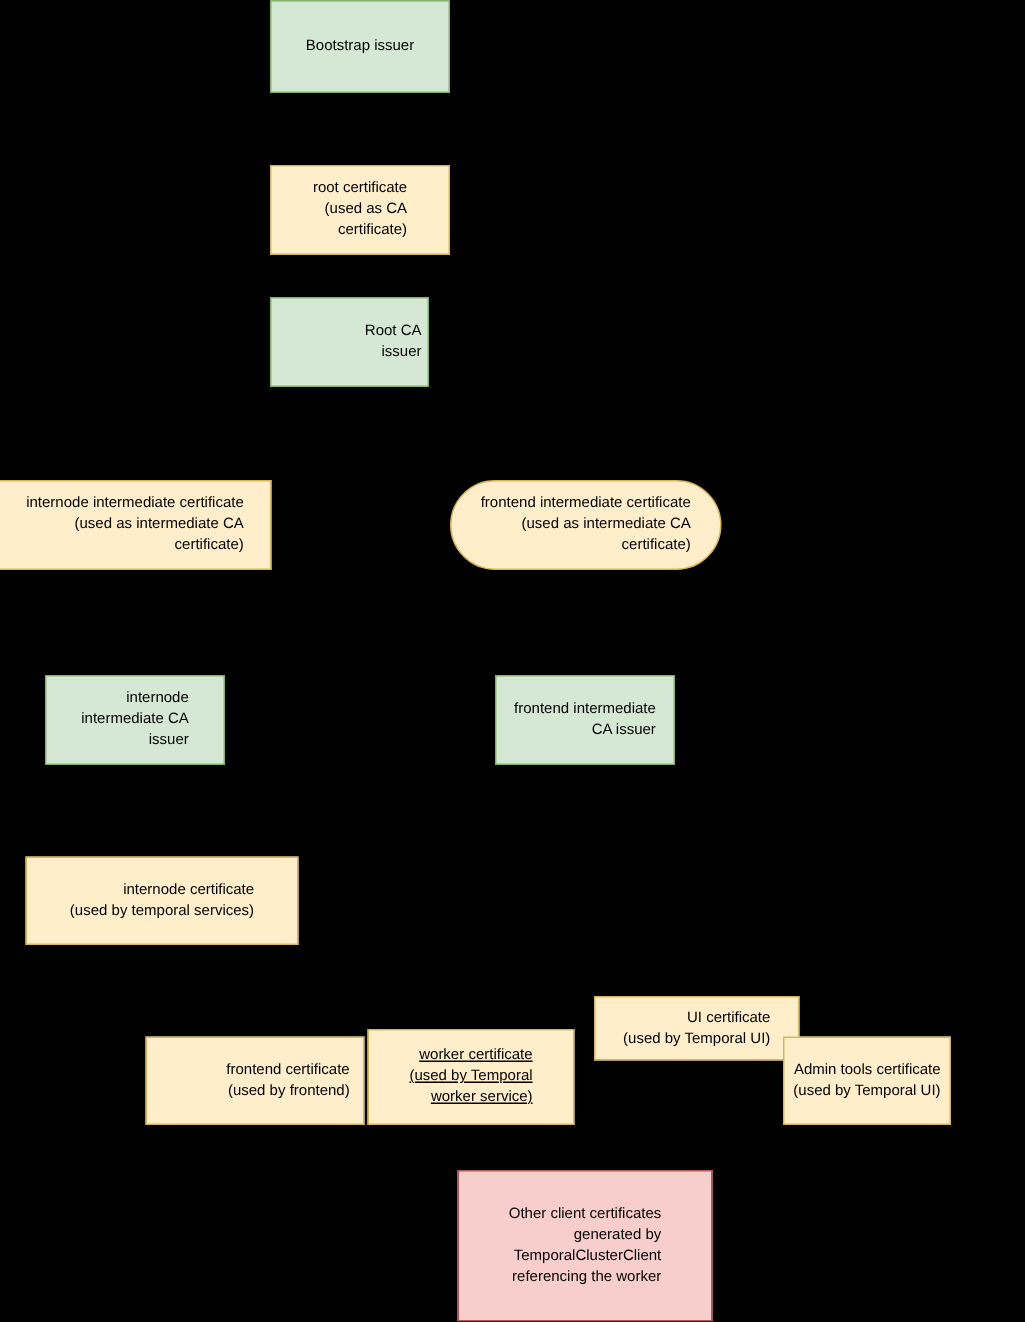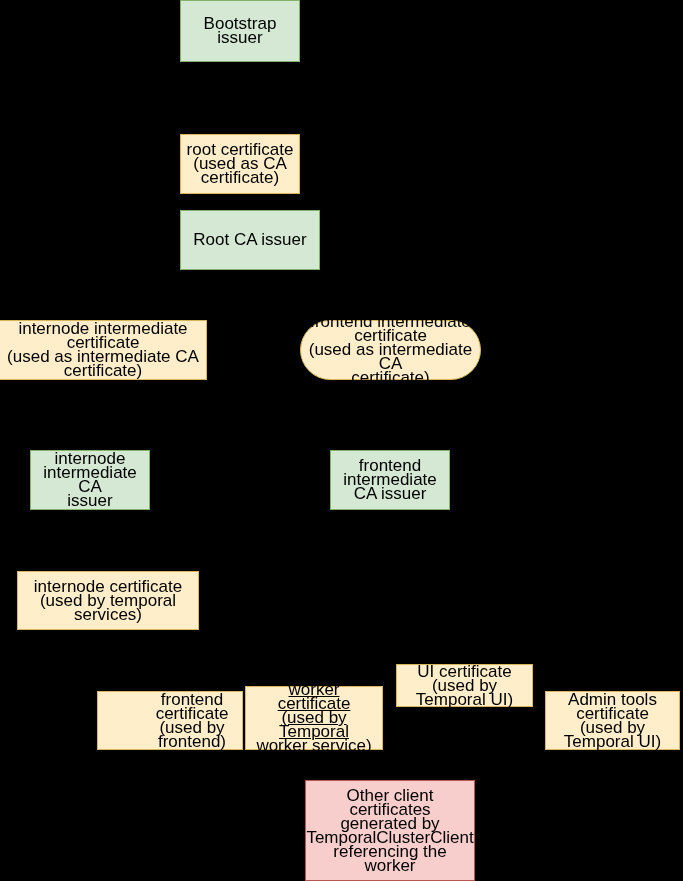--- a/index.html
+++ b/index.html
@@ -14,22 +14,22 @@
     background: #000000;
     overflow: hidden;
     font-family: "Liberation Sans", sans-serif;
   }
   .node {
     position: absolute;
     box-sizing: border-box;
     display: flex;
     align-items: center;
     justify-content: center;
-    text-align: center;
-    font-size: 17px;
+    text-align: right;
+    font-size: 10px;
     line-height: 14px;
     color: #000000;
     padding: 2px 4px;
     border-style: solid;
     border-width: 1px;
     white-space: pre-line;
   }
   .issuer {
     background: #d5e8d4;
     border-color: #82b366;
@@ -41,43 +41,43 @@
   .client {
     background: #f8cecc;
     border-color: #b85450;
   }
 </style>
 </head>
 <body>
 
 <div id="canvas" style="background: rgb(0, 0, 0);">
     <div class="node issuer" style="left: 180px; top: 0px; width: 120px; height: 62px;">Bootstrap issuer</div>
-    <div class="node cert" style="left: 180px; top: 110px; width: 120px; height: 60px; margin-top: 24px;">root certificate
+    <div class="node cert" style="left: 180px; top: 110px; width: 120px; height: 60px;">root certificate
 (used as CA
 certificate)</div>
-    <div class="node issuer" style="left: 180px; top: 210px; width: 140px; height: 60px;">Root CA issuer</div>
-    <div class="node cert" style="left: -1px; top: 320px; width: 208px; height: 60px;">internode intermediate certificate
+    <div class="node issuer" style="left: 180px; top: 198px; width: 106px; height: 60px; padding-left: 44px;">Root CA issuer</div>
+    <div class="node cert" style="left: -1px; top: 320px; width: 182px; height: 60px;">internode intermediate certificate
 (used as intermediate CA
 certificate)</div>
     <div class="node cert" style="left: 300px; top: 320px; width: 181px; height: 60px; border-radius: 30px;">frontend intermediate certificate
 (used as intermediate CA
 certificate)</div>
     <div class="node issuer" style="left: 330px; top: 450px; width: 120px; height: 60px;">frontend intermediate
 CA issuer</div>
     <div class="node issuer" style="left: 30px; top: 450px; width: 120px; height: 60px;">internode
 intermediate CA
 issuer</div>
     <div class="node cert" style="left: -1px; top: 571px; width: 182px; height: 59px; margin-left: 18px;">internode certificate
 (used by temporal services)</div>
     <div class="node cert" style="left: 97px; top: 691px; width: 146px; height: 59px; padding-left: 48px;">frontend certificate
 (used by frontend)</div>
     <div class="node cert" style="left: 245px; top: 686px; width: 138px; height: 64px; text-decoration: underline;">worker certificate
 (used by Temporal
 worker service)</div>
     <div class="node cert" style="left: 396px; top: 664px; width: 137px; height: 43px;">UI certificate
 (used by Temporal UI)</div>
-    <div class="node cert" style="left: 545px; top: 691px; width: 135px; height: 59px;">Admin tools certificate
+    <div class="node cert" style="left: 522px; top: 691px; width: 112px; height: 59px;">Admin tools certificate
 (used by Temporal UI)</div>
     <div class="node client" style="left: 305px; top: 780px; width: 170px; height: 101px;">Other client certificates
 generated by
 TemporalClusterClient
 referencing the worker</div>
   </div>
 
 </body></html>

